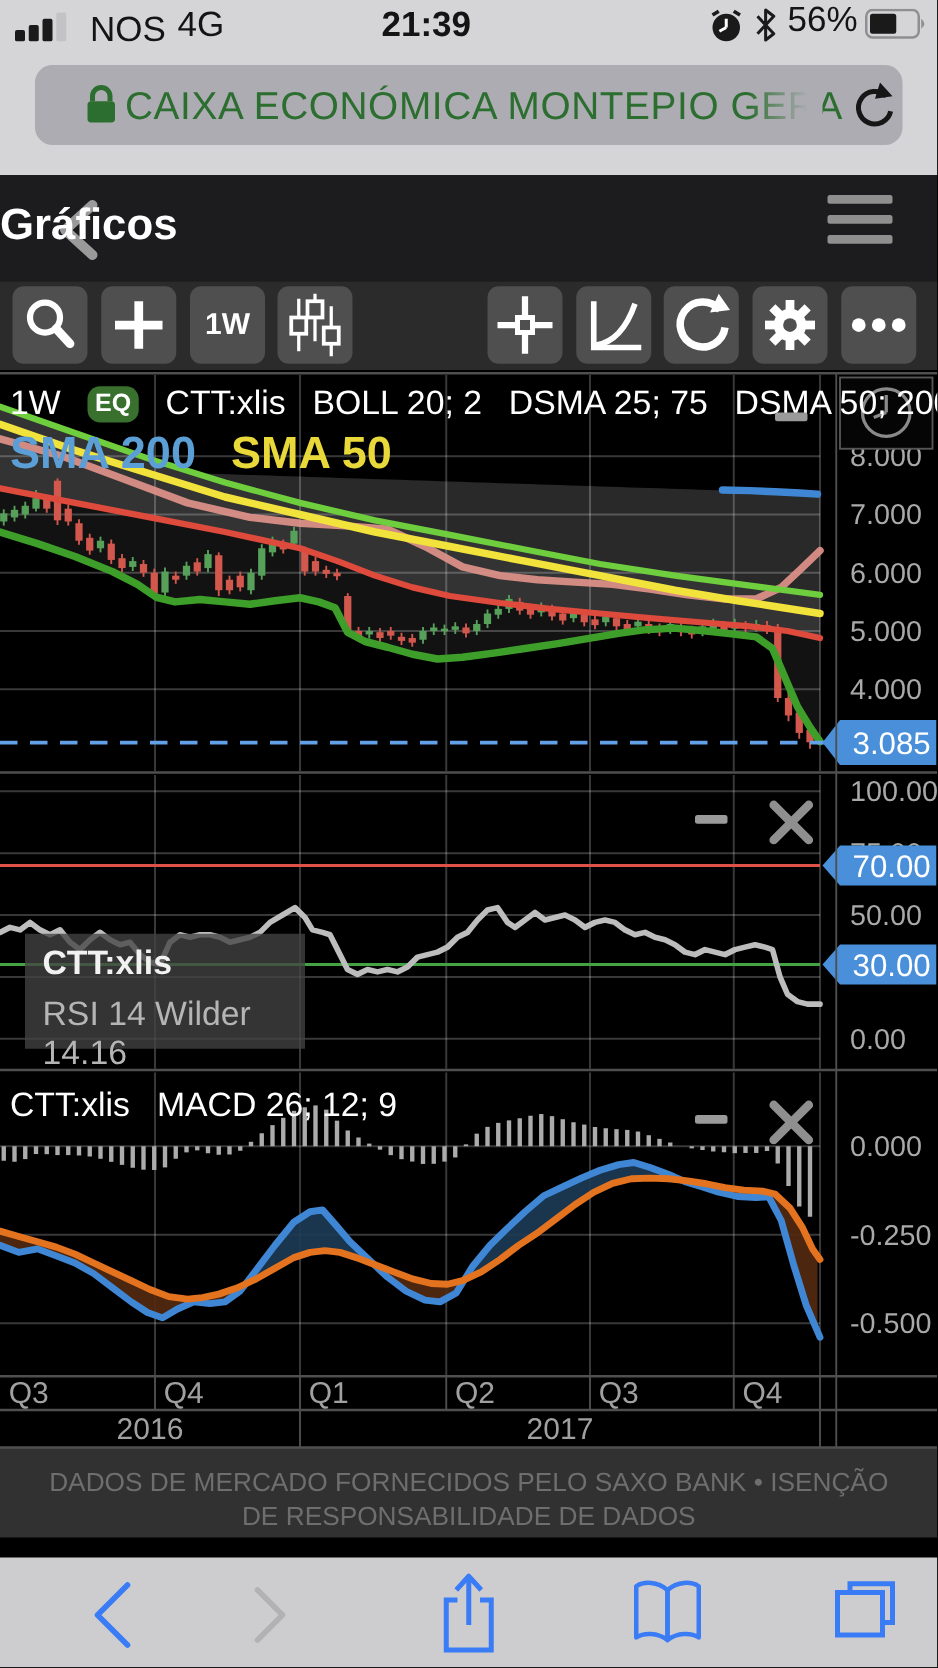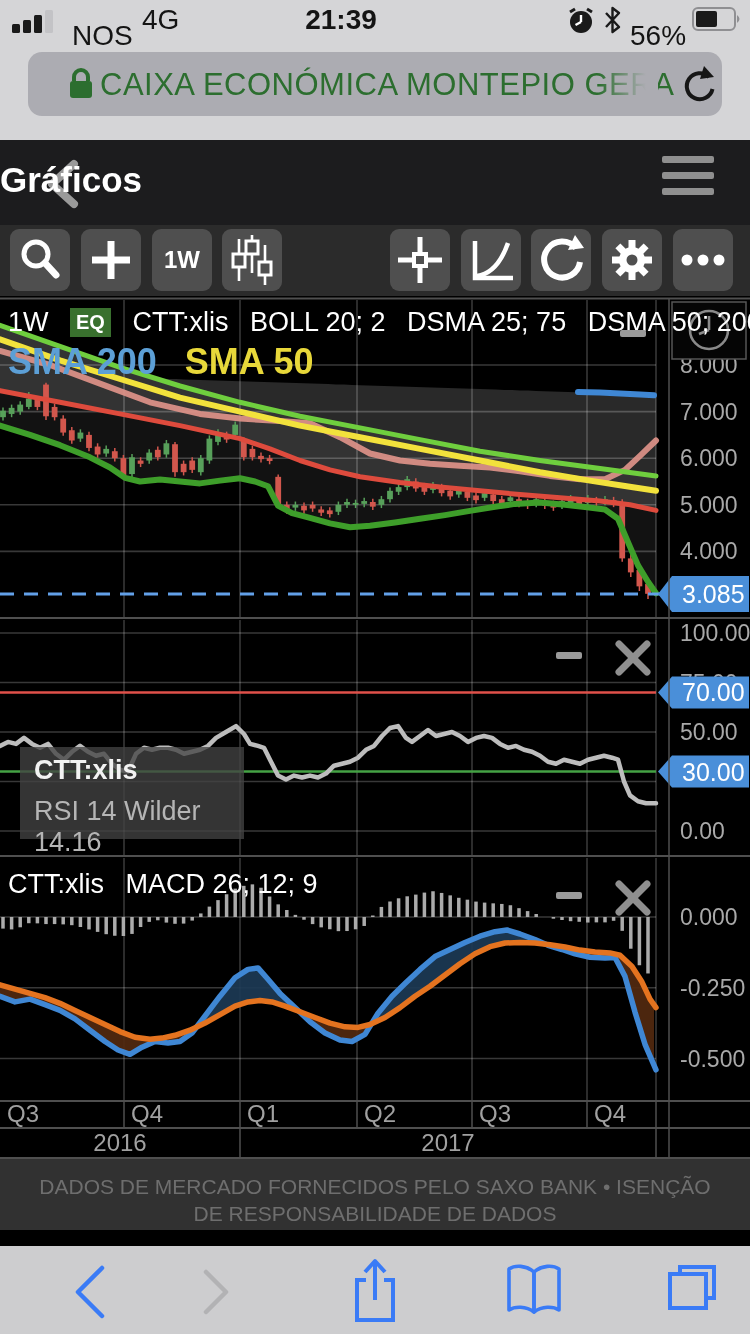--- a/index.html
+++ b/index.html
@@ -22,21 +22,21 @@
   .toolbar{left:0;top:225px;width:750px;height:73px;background:#2b2b2b;border-bottom:2px solid #474747;}
   .tbtn{position:absolute;top:229px;width:60px;height:62px;background:#4f4f4f;border-radius:9px;}
   .tbtn svg{position:absolute;left:0;top:0;}
   .tbtn-label{position:absolute;width:60px;top:17px;text-align:center;color:#fff;font-size:24px;font-weight:bold;}
   
   .ovl{z-index:3;}
   .hdr{color:#fff;font-size:27px;white-space:nowrap;}
   .hdr .dim{color:#999;}
   .hdr span{margin-right:14px;}
   .eq-badge{display:inline-block;background:#39702e;color:#fff;font-size:20px;font-weight:bold;
-            padding:3px 6px;border-radius:0;position:relative;top:-2px;}
+            padding:3px 6px;border-radius:10px;position:relative;top:-2px;}
   .legend{font-size:36px;white-space:nowrap;font-weight:bold;}
   .mini-dash{width:26px;height:7px;background:#9a9a9a;border-radius:2px;}
   .tooltip{left:20px;top:747px;width:224px;height:92px;background:rgba(66,66,66,0.78);
            padding:8px 14px;box-sizing:border-box;}
   .tooltip .t1{color:#f2f2f2;font-size:27px;font-weight:bold;margin-bottom:10px;}
   .tooltip .t2{color:#b5b5b5;font-size:27px;}
   .price-note{color:#8c8c8c;font-size:26px;}
   
   .footer{left:0;top:1158px;width:750px;height:72px;background:#313131;color:#6e6e6e;
           font-size:21px;text-align:center;line-height:27px;padding:15px 28px;box-sizing:border-box;}
@@ -47,34 +47,34 @@
 
 <div class="screen">
 
   <div class="abs ios-top">
     <svg class="abs" style="left:12px;top:8px" width="52" height="26">
       <rect x="0" y="16" width="8" height="9" rx="1.5" fill="#1a1a1a"></rect>
       <rect x="11" y="12" width="8" height="13" rx="1.5" fill="#1a1a1a"></rect>
       <rect x="22" y="7" width="8" height="18" rx="1.5" fill="#1a1a1a"></rect>
       <rect x="33" y="2" width="8" height="23" rx="1.5" fill="#c3c3c6"></rect>
     </svg>
-    <div class="abs status-text" style="left:72px;top:20px">NOS</div>
+    <div class="abs status-text" style="left:72px;top:8px">NOS</div>
     <div class="abs status-text" style="left:142px;top:4px">4G</div>
     <div class="abs status-text" style="left:0;top:4px;width:682px;text-align:center;font-weight:bold">21:39</div>
     <svg class="abs" style="left:566px;top:6px" width="30" height="30">
       <circle cx="15" cy="16" r="11" fill="#1a1a1a"></circle>
       <line x1="4" y1="6" x2="9" y2="3" stroke="#1a1a1a" stroke-width="3"></line>
       <line x1="26" y1="6" x2="21" y2="3" stroke="#1a1a1a" stroke-width="3"></line>
       <polyline points="15,16 15,9" stroke="#fff" stroke-width="2.4" fill="none"></polyline>
       <polyline points="15,16 9.5,19" stroke="#fff" stroke-width="2.4" fill="none"></polyline>
     </svg>
     <svg class="abs" style="left:602px;top:5px" width="24" height="30">
       <polyline points="4,8 17,22 10.5,27 10.5,3 17,8 4,22" fill="none" stroke="#1a1a1a" stroke-width="2.4" stroke-linejoin="round"></polyline>
     </svg>
-    <div class="abs status-text" style="left:630px;top:20px">56%</div>
+    <div class="abs status-text" style="left:630px;top:0">56%</div>
     <svg class="abs" style="left:692px;top:7px" width="52" height="26">
       <rect x="1" y="1" width="42" height="22" rx="5" fill="none" stroke="#8f8f92" stroke-width="2"></rect>
       <rect x="4" y="4" width="21" height="16" rx="2" fill="#1a1a1a"></rect>
       <path d="M45,8 q5,4 0,8 z" fill="#8f8f92"></path>
     </svg>
 
     <div class="abs addr-pill">
       <svg class="abs" style="left:38px;top:15px" width="30" height="34">
         <path d="M8,14 v-4 a7,7 0 0 1 14,0 v4" fill="none" stroke="#2c6e2f" stroke-width="4"></path>
         <rect x="4" y="14" width="22" height="17" rx="3" fill="#2c6e2f"></rect>

